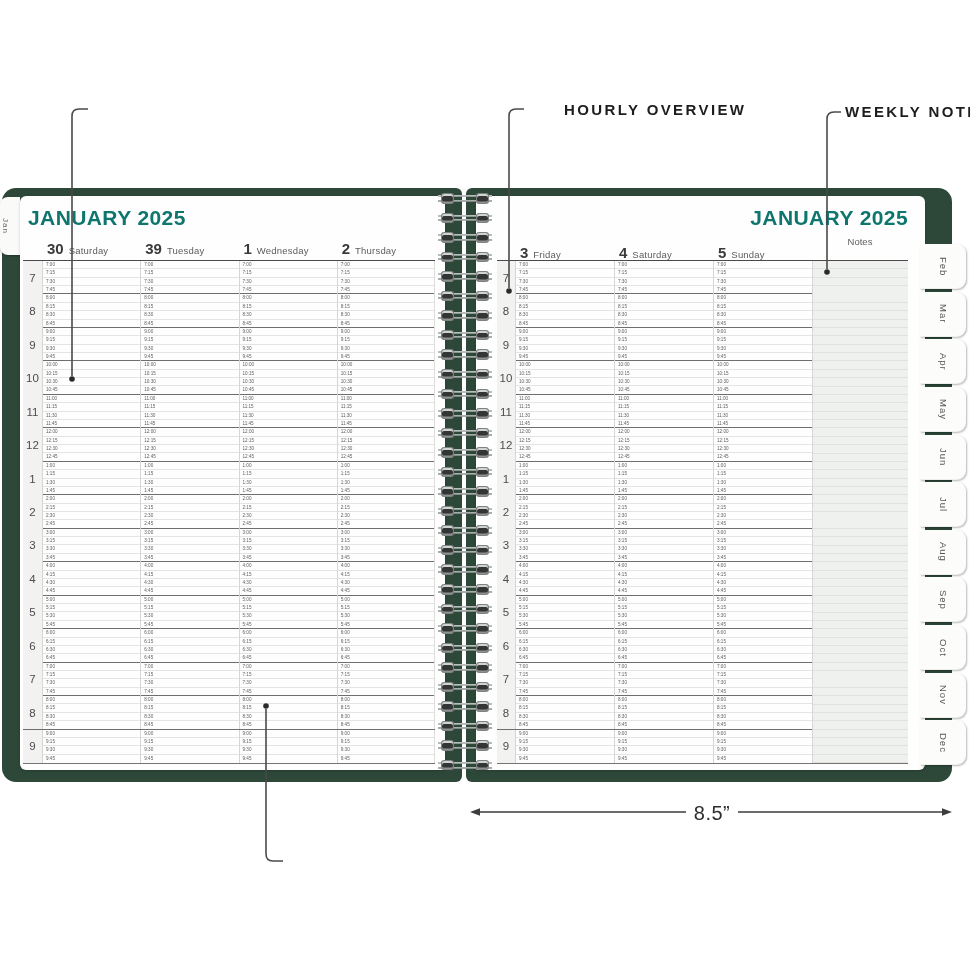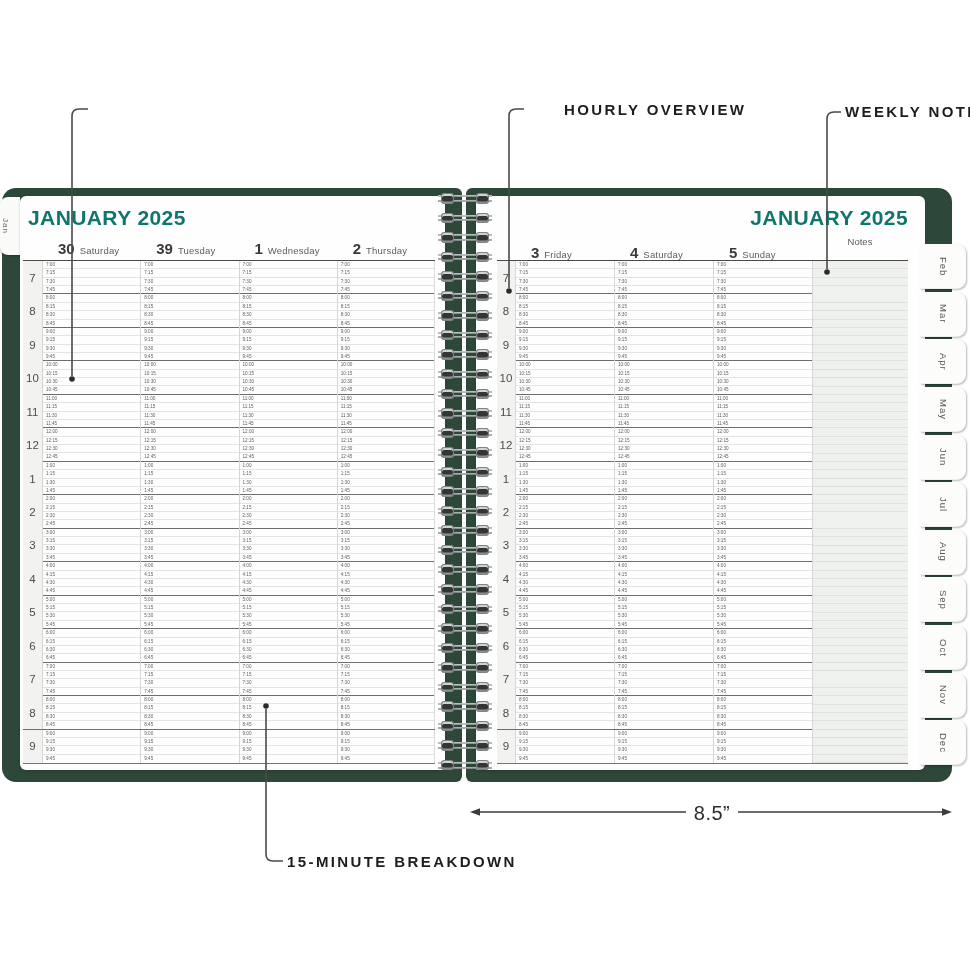--- a/index.html
+++ b/index.html
@@ -38,21 +38,21 @@
     box-shadow:0 0 0 1px #7e8281, inset 0 2px 0 rgba(235,238,237,.85), inset 0 -1.5px 0 rgba(220,224,223,.55); }
   .coil::before { left:4px; } .coil::after { right:4px; }
   
   .page-title { position:absolute; top:10px; font-size:21px; font-weight:700;
     color:#0f766e; letter-spacing:.4px; z-index:4; }
   .title-left { left:8px; } .title-right { right:17px; }
   .day-headers { position:absolute; top:40px; height:23px; display:grid; z-index:4; }
   .dh-left  { left:3px;  width:412px; grid-template-columns:19px repeat(4,1fr); }
   .dh-right { left:21px; width:411px; grid-template-columns:18px 99px 99px 99px 96px; }
   .day-header { display:flex; align-items:flex-end; padding-bottom:3px; }
-  .dnum { font-size:15px; font-weight:600; color:#3a3a3a; margin-left:16px; line-height:1; }
+  .dnum { font-size:15px; font-weight:600; color:#3a3a3a; margin-left:5px; line-height:1; }
   .dname { font-size:9.5px; color:#5c5c5c; margin-left:5px; letter-spacing:.2px; line-height:1.2; }
   .notes-header { display:flex; align-items:flex-end; justify-content:center; padding-bottom:16px;
     font-size:9.5px; color:#5c5c5c; }
   
   .tbody { position:absolute; top:64px; z-index:4;
     border-top:1.8px solid #4a4a48; border-bottom:1.6px solid #757573; }
   .tb-left { left:3px; width:412px; }
   .tb-right { left:21px; width:411px; display:flex; }
   .grid-main { }
   .hour-block { display:grid; height:33.47px; border-bottom:1.6px solid #6e6e6c; }
@@ -948,16 +948,15 @@
       <line x1="738" y1="812" x2="944" y2="812"></line>
     </g>
     <g fill="#3d3d3d">
       <polygon points="470,812 480,808.2 480,815.8"></polygon>
       <polygon points="952,812 942,808.2 942,815.8"></polygon>
     </g>
   </svg>
 
   <div class="callout co-hourly">HOURLY OVERVIEW</div>
   <div class="callout co-weekly">WEEKLY NOTE</div>
-  <div class="callout co-fifteen">15-MINUTE BREAKDOWN</div>
   <div class="dim-label">8.5”</div>
 
 </div>
 
 </body></html>

